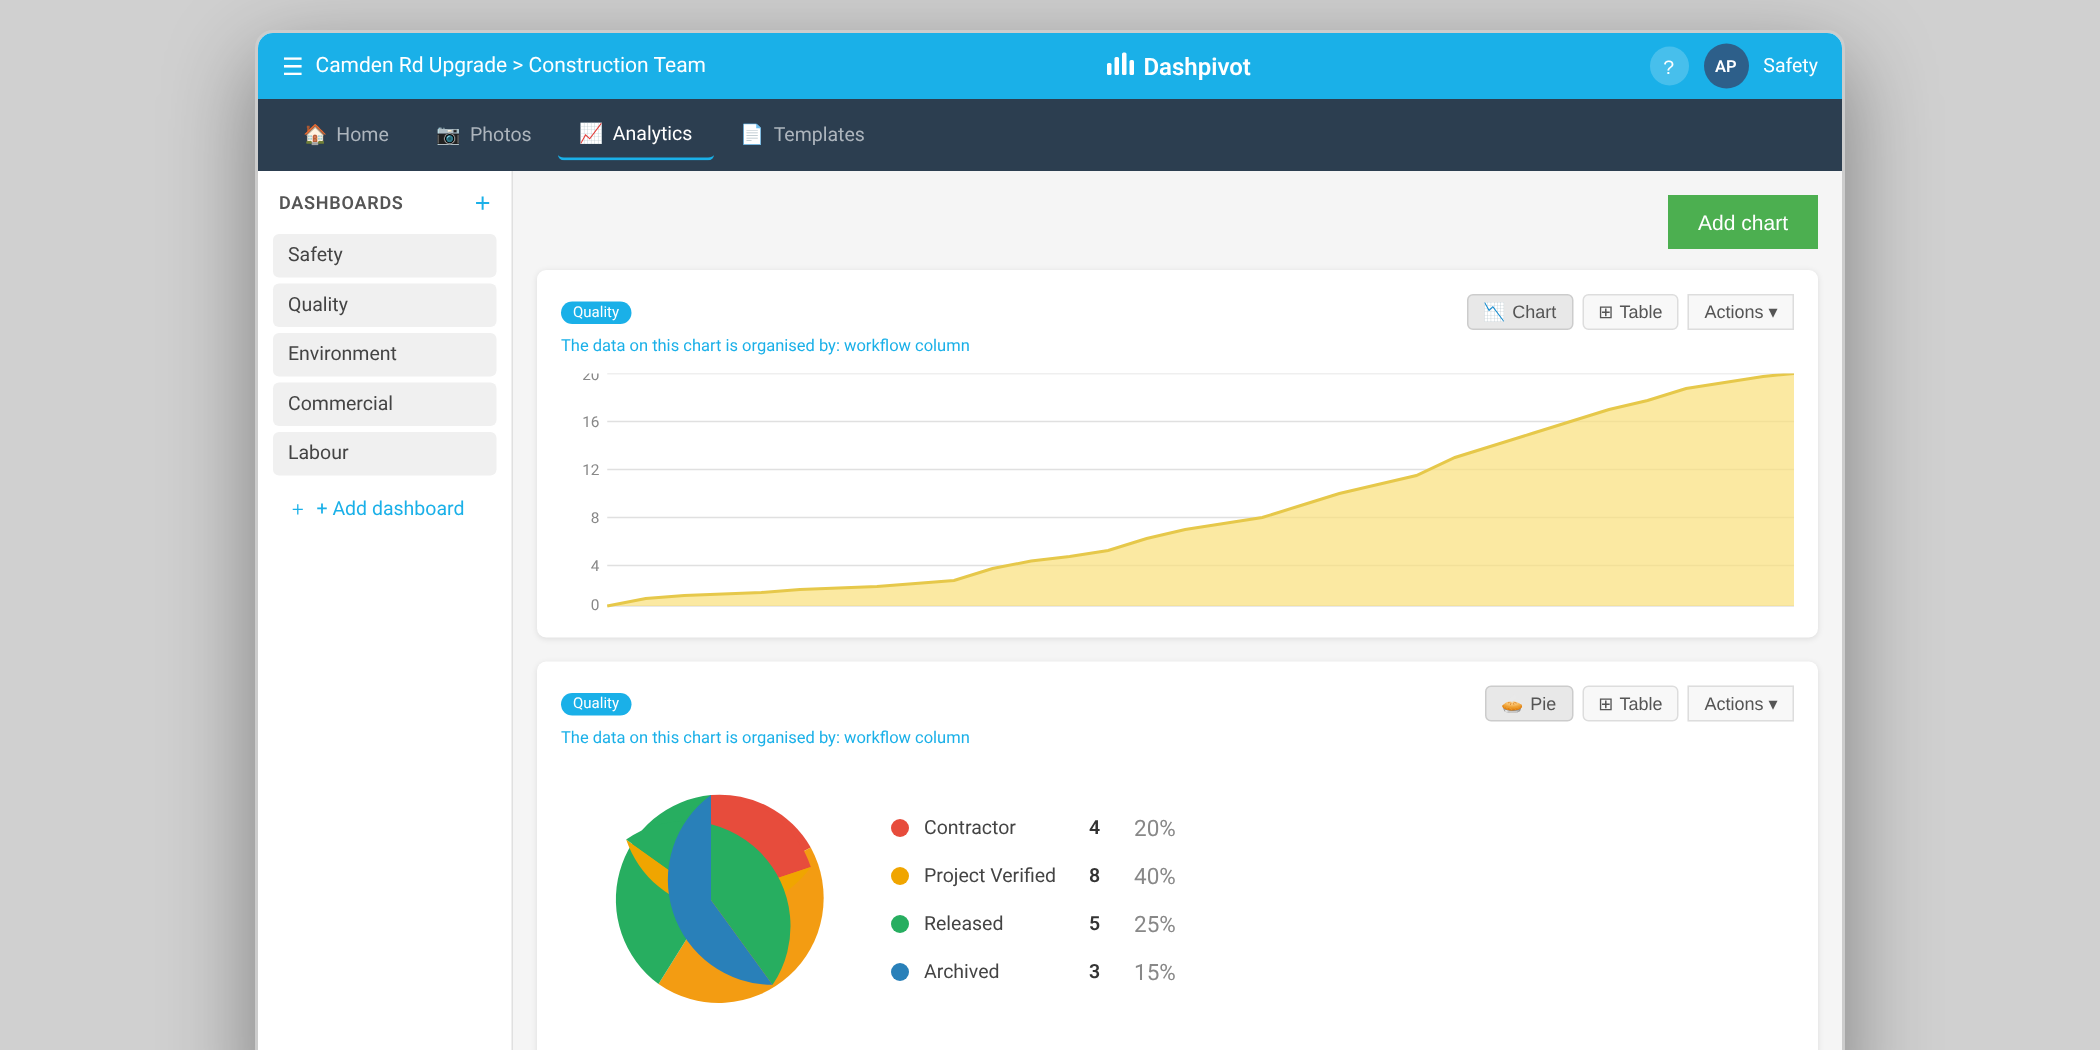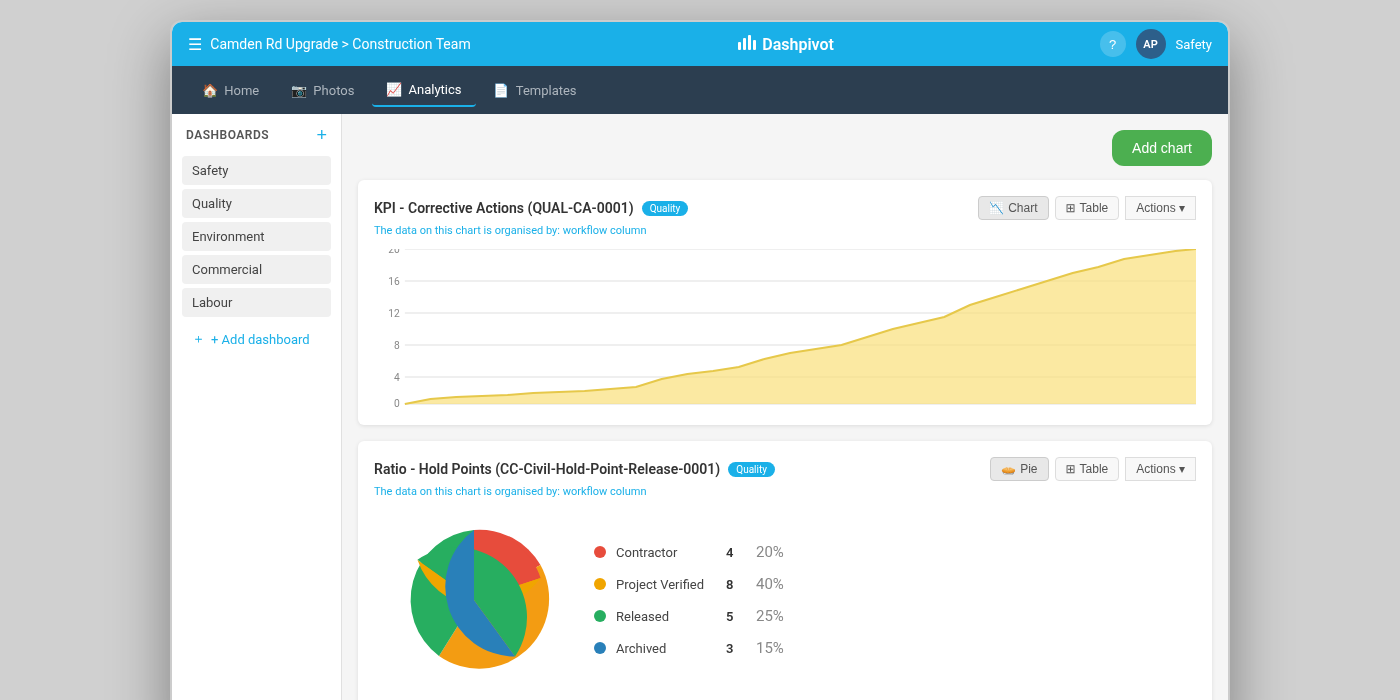--- a/index.html
+++ b/index.html
@@ -176,21 +176,21 @@
     .content-header {
       display: flex;
       justify-content: flex-end;
       margin-bottom: 14px;
     }
     .add-chart-btn {
       background: #4caf50;
       color: #fff;
       border: none;
       padding: 10px 20px;
-      border-radius: 12px;
+      border-radius: 0;
       font-size: 14px;
       cursor: pointer;
       font-weight: 500;
     }
     
     .chart-card {
       background: #fff;
       border-radius: 6px;
       box-shadow: 0 1px 4px rgba(0,0,0,0.1);
       padding: 16px;
@@ -372,21 +372,20 @@
       </div>
 
       <div class="content">
         <div class="content-header">
           <button class="add-chart-btn">Add chart</button>
         </div>
 
         <div class="chart-card">
           <div class="chart-card-header">
             <div class="chart-title-group">
-              <span class="chart-title">KPI - Corrective Actions (QUAL-CA-0001)</span>
               <span class="quality-badge">Quality</span>
             </div>
             <div class="chart-actions">
               <button class="chart-action-btn active">
                 <span>📉</span>
                 <span>Chart</span>
               </button>
               <button class="chart-action-btn">
                 <span>⊞</span>
                 <span>Table</span>
@@ -451,21 +450,20 @@
               <text x="730" y="168" text-anchor="middle" font-size="9" fill="#888">29</text>
               <text x="755" y="168" text-anchor="middle" font-size="9" fill="#888">30</text>
               <text x="780" y="168" text-anchor="middle" font-size="9" fill="#888">31</text>
             </svg>
           </div>
         </div>
 
         <div class="chart-card">
           <div class="chart-card-header">
             <div class="chart-title-group">
-              <span class="chart-title">Ratio - Hold Points (CC-Civil-Hold-Point-Release-0001)</span>
               <span class="quality-badge">Quality</span>
             </div>
             <div class="chart-actions">
               <button class="chart-action-btn active">
                 <span>🥧</span>
                 <span>Pie</span>
               </button>
               <button class="chart-action-btn">
                 <span>⊞</span>
                 <span>Table</span>

